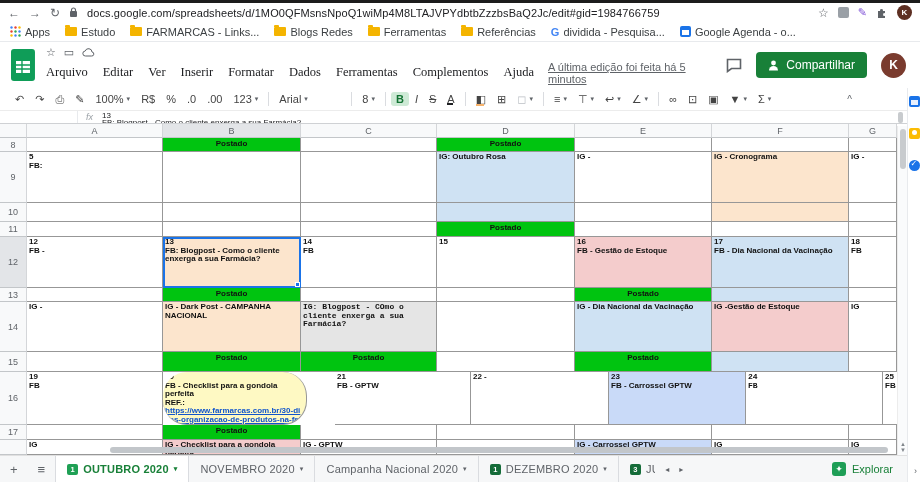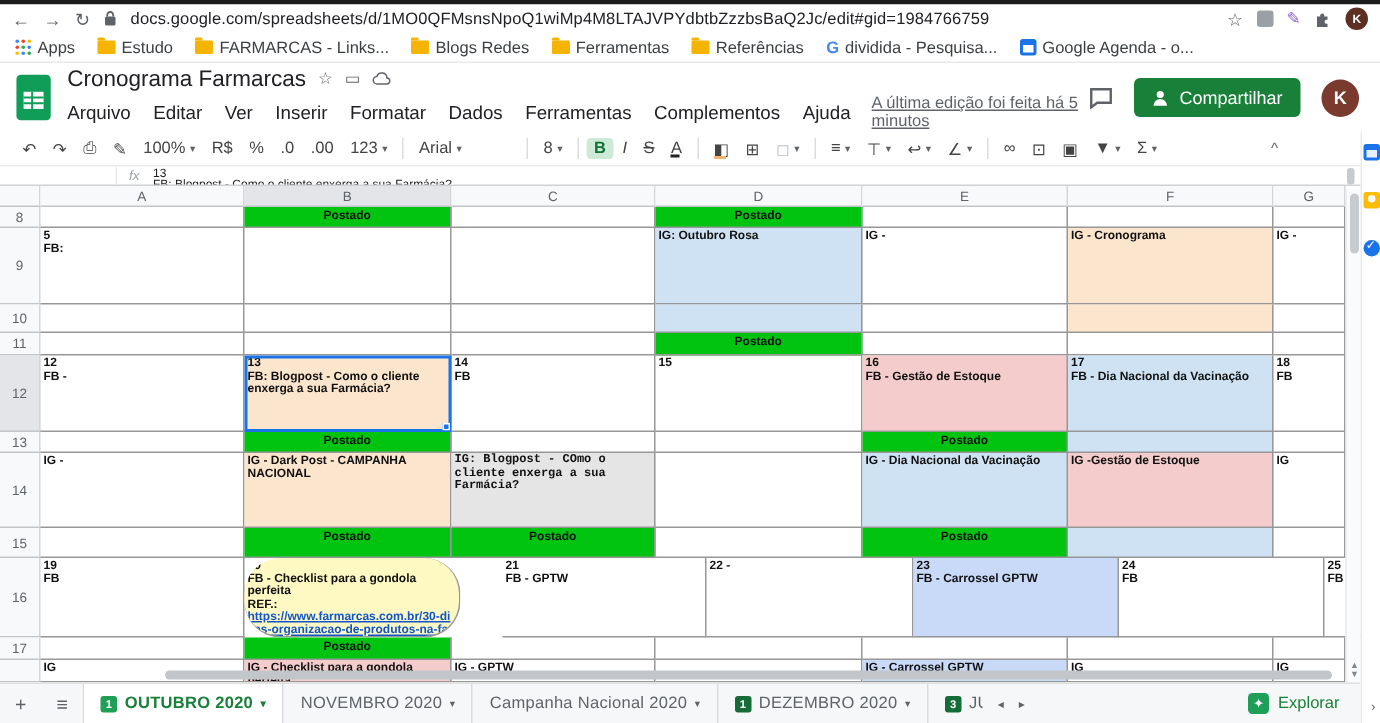--- a/index.html
+++ b/index.html
@@ -30,21 +30,21 @@
   .bm-cal:before { content:""; position:absolute; left:2px; top:4px; right:2px; bottom:2px; background:#fff; }
 
   
   .sheader { height:46px; display:flex; align-items:center; padding:0 14px 0 10px; background:#fff; }
   .slogo { width:26px; height:34px; margin-right:10px; }
   .htexts { display:flex; flex-direction:column; gap:2px; }
   .trow { display:flex; align-items:center; gap:8px; }
   .stitle { font-size:15px; color:#202124; }
   .tico { color:#5f6368; font-size:11px; }
   .menubar { display:flex; gap:15px; font-size:12.5px; color:#202124; align-items:center; }
-  .menubar span { cursor:default; }
+  .menubar span { cursor:default;font-family:Liberation Serif, serif; }
   .lastedit { font-size:11px; color:#5f6368; text-decoration:underline; margin-left:6px; }
   .hright { margin-left:auto; display:flex; align-items:center; gap:14px; }
   .share { background:#188038; color:#fff; border:none; border-radius:4px; height:26px;
     padding:0 12px; font-size:12px; display:flex; align-items:center; gap:7px;
     font-family:"Liberation Sans",sans-serif; }
   .avatar { width:25px; height:25px; border-radius:50%; background:#7a3b2e; color:#fff;
     font-size:12px; display:flex; align-items:center; justify-content:center; font-weight:bold; }
 
   
   .toolbar { height:22px; display:flex; align-items:center; padding:0 10px; gap:1px;
@@ -202,21 +202,20 @@
     </div>
 
   <div class="sheader">
     <svg class="slogo" viewBox="0 0 26 34">
       <rect x="1" y="1" width="24" height="32" rx="3" fill="#0f9d58"></rect>
       <rect x="6" y="13" width="14" height="12" fill="#fff"></rect>
       <path d="M6 17h14M6 21h14M12 13v12" stroke="#0f9d58" stroke-width="1.4"></path>
     </svg>
     <div class="htexts">
       <div class="trow">
-        <span class="stitle">Cronograma Farmarcas</span>
         <span class="tico">☆</span>
         <span class="tico">▭</span>
         <svg width="13" height="9" viewBox="0 0 13 9">
             <path d="M3.5 8a2.5 2.5 0 0 1-.3-5A3.5 3.5 0 0 1 10 4a2 2 0 0 1-.4 4z" fill="none" stroke="#5f6368" stroke-width="1"></path>
           </svg>
       </div>
       <div class="trow">
         <span class="menubar" id="menubar">
             <span>Arquivo</span>
             <span>Editar</span>
@@ -528,21 +527,21 @@
           <span>21
 FB - GPTW</span>
         </div>
         <div class="cell" style="width: 138px;">
           <span>22 -</span>
         </div>
         <div class="cell" style="width: 137px; background: rgb(201, 218, 248);">
           <span>23
 FB - Carrossel GPTW</span>
         </div>
-        <div class="cell" style="width: 137px;">
+        <div class="cell" style="width: 137px; font-family: Liberation Mono, monospace;">
           <span>24
 FB</span>
         </div>
         <div class="cell" style="width: 48px;">
           <span>25
 FB</span>
         </div>
       </div>
       <div class="grow" style="height: 15px;">
         <div class="rowhead">17</div>

